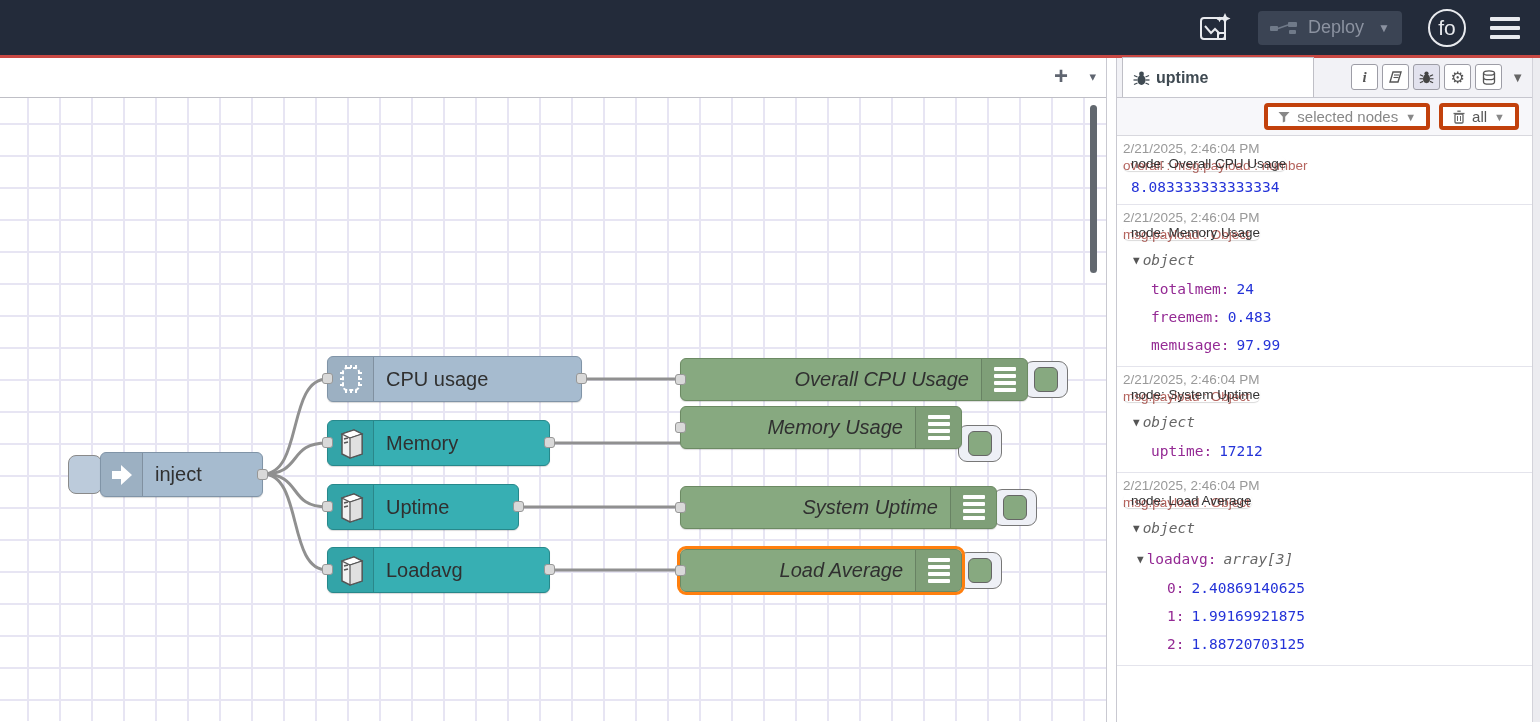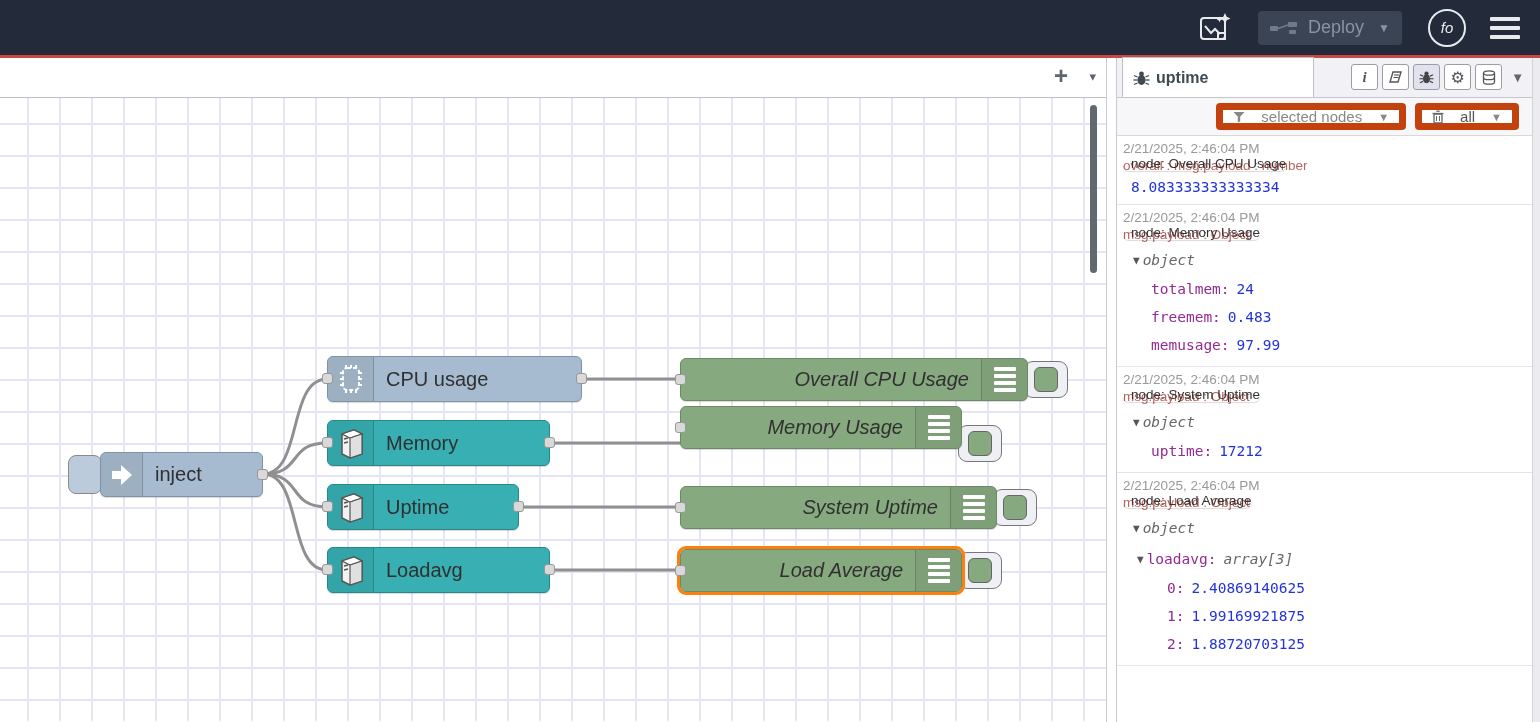--- a/index.html
+++ b/index.html
@@ -6,21 +6,21 @@
   html,body { width:1540px; height:722px; overflow:hidden; background:#fff;
     font-family:"Liberation Sans", sans-serif; }
 
   
   .header { height:55px; background:#232b3a; display:flex; align-items:center; justify-content:flex-end; gap:18px; padding-right:20px; }
   .red-bar { height:3px; background:#c94843; }
   .hdr-icon { width:40px; height:36px; display:flex; align-items:center; justify-content:center; }
   .deploy-btn { background:#3b4454; border-radius:4px; height:34px; display:flex; align-items:center; gap:10px; padding:0 12px; margin-left:6px; }
   .deploy-btn .lbl { color:#8b92a0; font-size:18px; }
   .deploy-btn .chev { color:#8b92a0; font-size:12px; padding-left:4px; }
-  .avatar { width:38px; height:38px; border:2px solid #e8eaee; border-radius:50%; color:#e8eaee; font-size:15px; display:flex; align-items:center; justify-content:center; margin-left:8px;font-style:italic; }
+  .avatar { width:38px; height:38px; border:2px solid #e8eaee; border-radius:50%; color:#e8eaee; font-size:21px; display:flex; align-items:center; justify-content:center; margin-left:8px; }
   .burger { display:flex; flex-direction:column; gap:5px; margin-left:6px; }
   .burger div { width:30px; height:4px; background:#e8eaee; border-radius:1px; }
 
   
   .main { display:flex; height:664px; }
   .workspace { width:1106px; position:relative; }
   .canvas-toolbar { height:40px; background:#fff; border-bottom:1px solid #bfbfc6; position:relative; }
   .tb-plus { position:absolute; right:38px; top:4px; font-size:24px; color:#5f6570; font-weight:bold; }
   .tb-chev { position:absolute; right:10px; top:11px; font-size:13px; color:#5f6570; }
   .canvas { position:relative; height:623px; overflow:hidden; background:#fff;
@@ -56,21 +56,21 @@
   .sb-body { display:flex; flex:1; }
   .sb-content { width:415px; display:flex; flex-direction:column; }
   .sb-track { width:8px; background:#ececf0; border-left:1px solid #d3d3da; }
   .sb-tabbar { height:40px; background:#f2f2f6; border-bottom:1px solid #c6c6ce; display:flex; align-items:flex-end; padding:0 8px 0 5px; }
   .sb-tab { width:192px; height:40px; background:#fff; border:1px solid #bfbfc6; border-bottom:none; display:flex; align-items:center; gap:6px; padding-left:10px; font-weight:bold; font-size:16px; color:#3f4a52; }
   .sb-icons { margin-left:auto; display:flex; align-items:center; gap:4px; padding-bottom:7px; }
   .sq-btn { width:27px; height:26px; border:1px solid #9d9da6; background:#fff; border-radius:3px; display:flex; align-items:center; justify-content:center; font-size:14px; color:#555; }
   .sq-btn.active { background:#e2e2ee; }
   .sb-chev { color:#666; font-size:13px; margin-left:5px; }
   .sb-toolbar { height:38px; background:#f7f7fa; border-bottom:1px solid #d8d8de; display:flex; align-items:center; justify-content:flex-end; gap:9px; padding-right:13px; }
-  .pill { border:7px solid #c2410c; background:#fff; border-radius:4px; height:27px; display:flex; align-items:center; gap:16px; padding:0 10px; font-size:15px; color:#888; }
+  .pill { border:4px solid #c2410c; background:#fff; border-radius:4px; height:27px; display:flex; align-items:center; gap:7px; padding:0 10px; font-size:15px; color:#888; }
   .pill .chev { font-size:11px; color:#888; }
   .pill.dark { color:#555; }
 
   .messages { flex:1; overflow:hidden; font-size:13.5px; }
   .msg { border-bottom:1px solid #e4e4ec; padding:5px 6px 7px 6px; }
   .msg-head { color:#999; padding-bottom:2px; }
   .msg-head .node { color:#333; padding-left:8px; }
   .msg-meta { color:#b5645e; padding-bottom:2px; }
   .mono { font-family:"DejaVu Sans Mono", monospace; font-size:14.5px; color:#333; }
   .val-row { padding:4px 0 2px 8px; }

